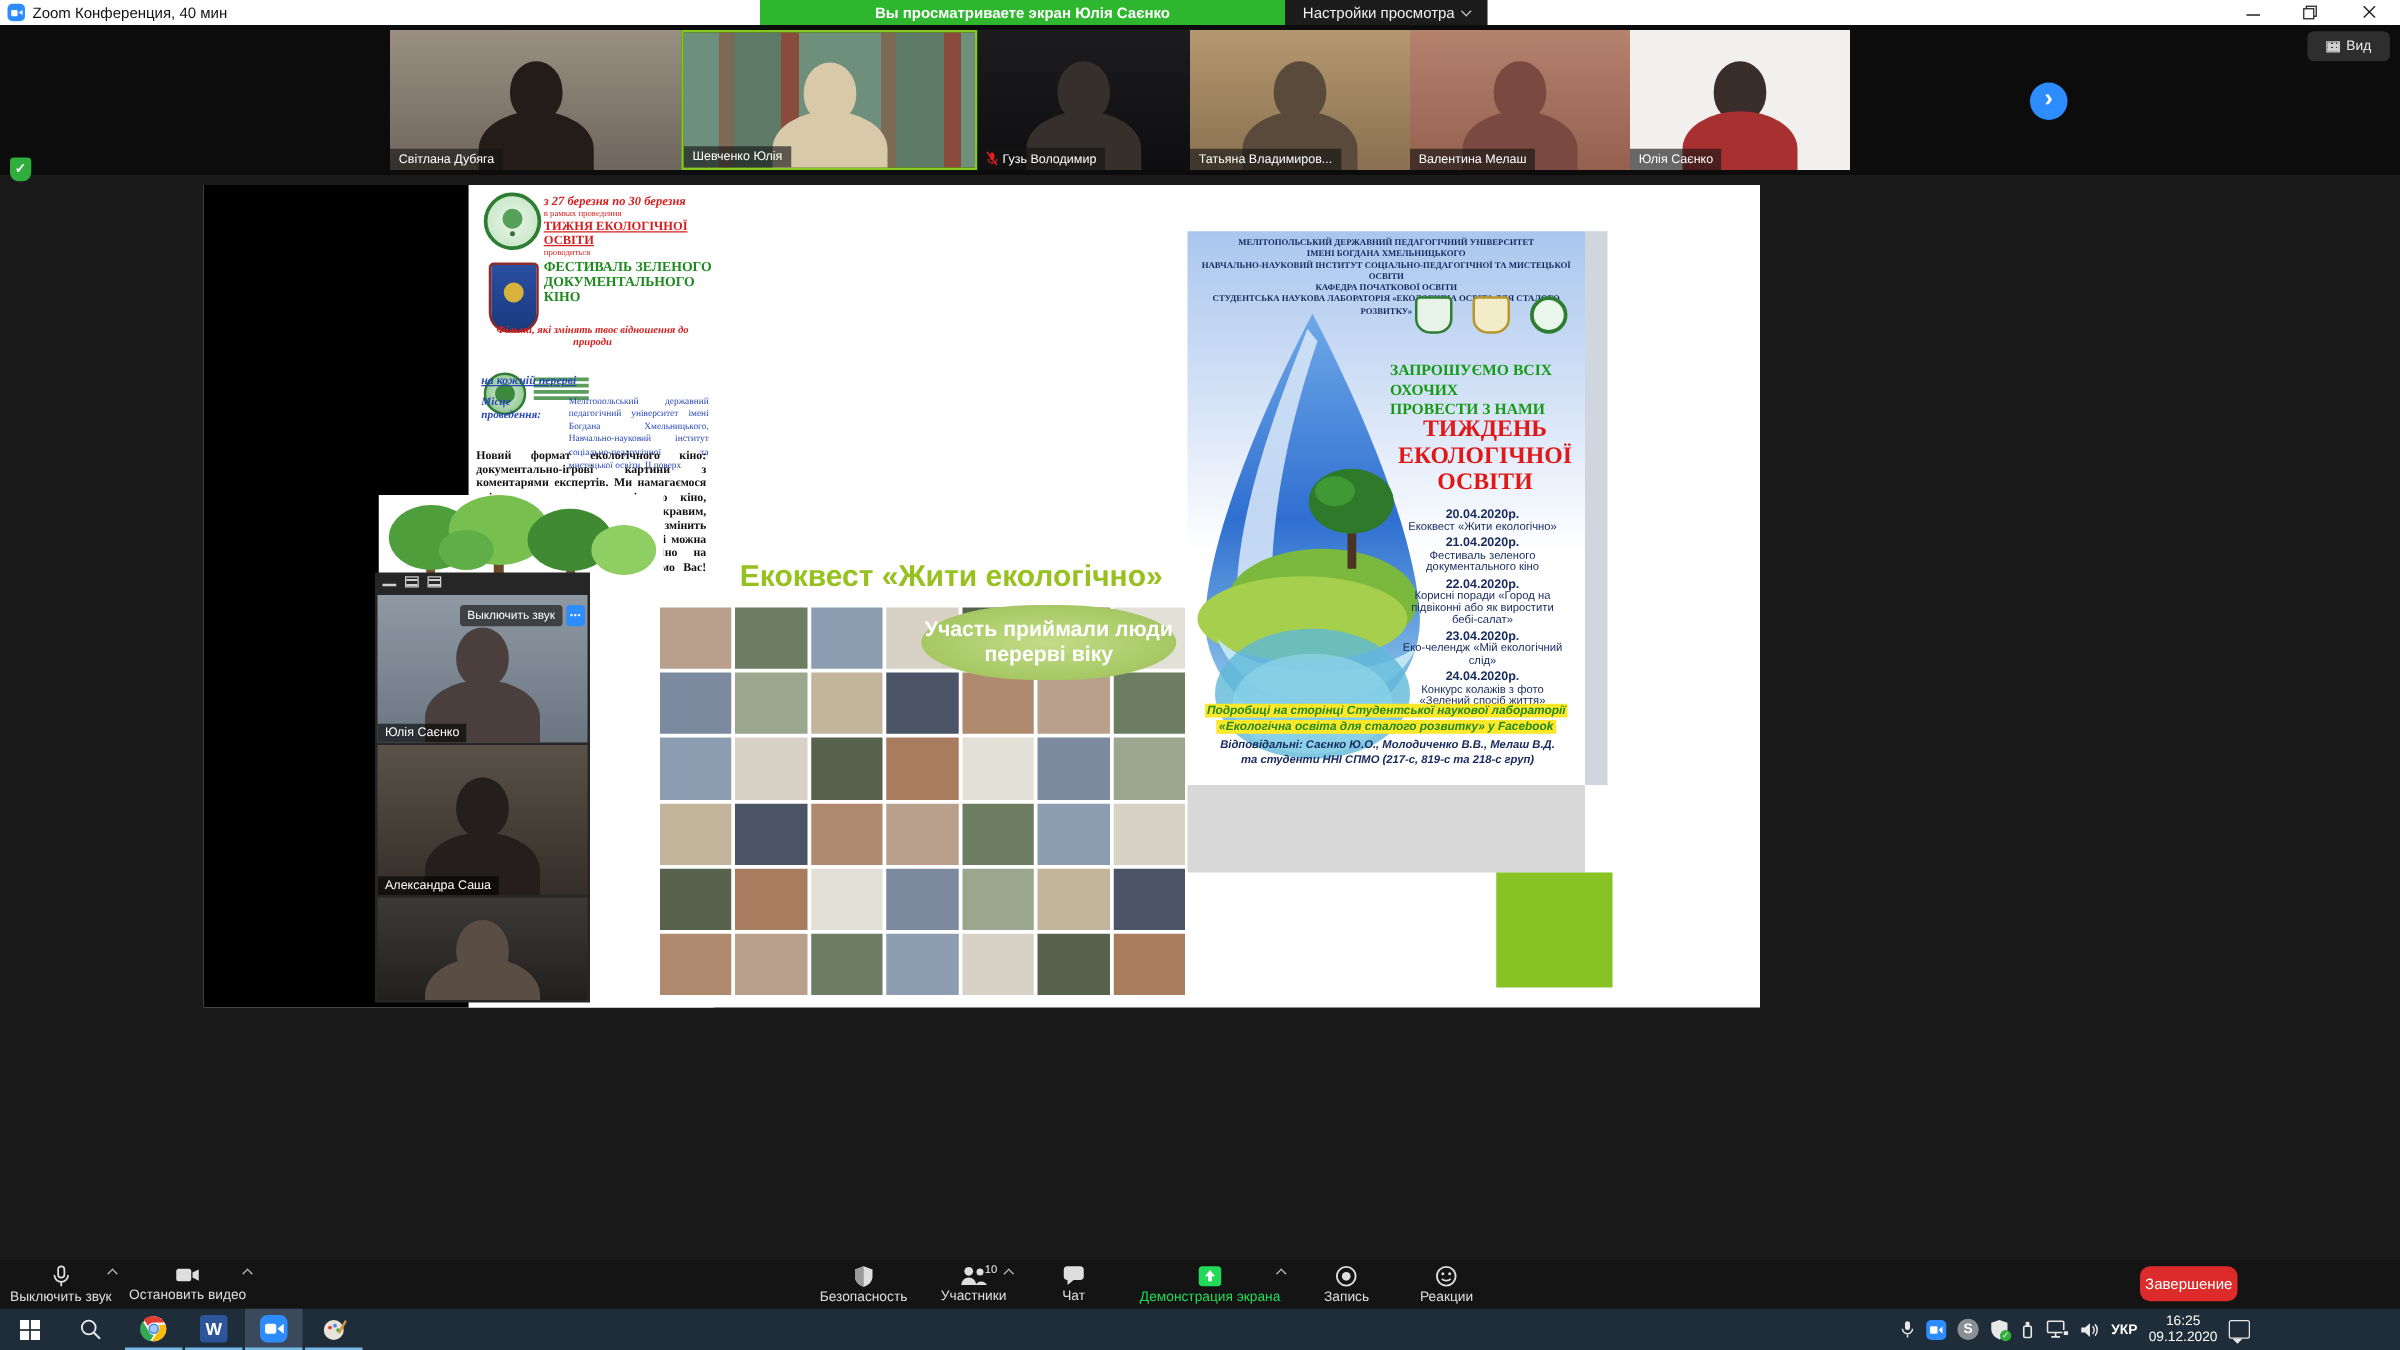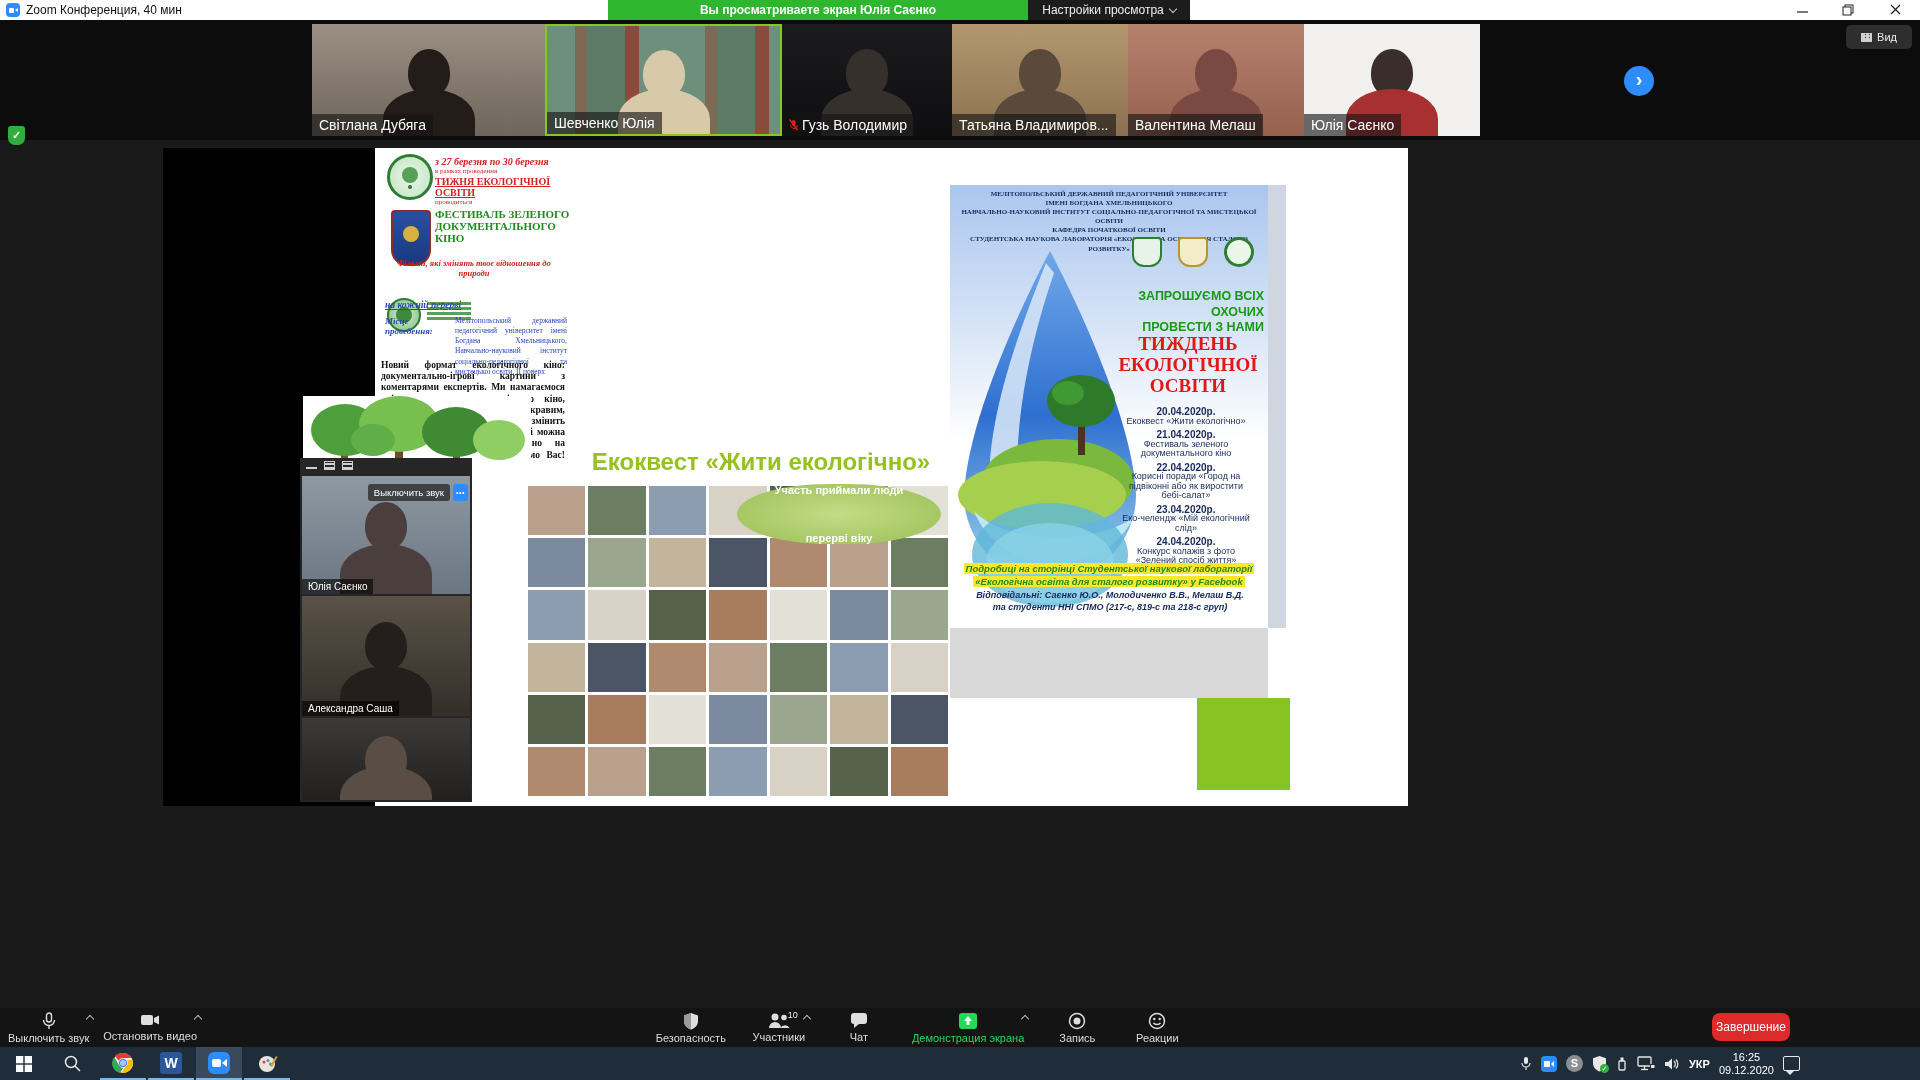--- a/index.html
+++ b/index.html
@@ -33,21 +33,21 @@
   .pt4 { left:952px; width:176px; background:linear-gradient(180deg,#b3986f,#8a7050); --silc:#5a4a3c; }
   .pt5 { left:1128px; width:176px; background:linear-gradient(180deg,#b5826e,#96604e); --silc:#7a4a42; }
   .pt6 { left:1304px; width:176px; background:#f2f0ee; --silc:#3a2e2c; }
   .sil { position:absolute; left:0; top:0; width:100%; height:100%; }
   .sil::before { content:""; position:absolute; left:50%; top:22%; width:42px; height:48px; margin-left:-21px;
                  border-radius:50% 50% 46% 46%; background:var(--silc); }
   .sil::after { content:""; position:absolute; left:50%; top:58%; width:92px; height:60px; margin-left:-46px;
                 border-radius:50% 50% 0 0; background:var(--silc); }
   .pt6 .sil::after { background:#a83030; }
   .pname { position:absolute; left:0; bottom:0; background:rgba(20,20,20,.62); color:#fff;
-           font-size:14px; padding:3px 7px; display:flex; align-items:center; gap:4px; }
+           font-size:10px; padding:3px 7px; display:flex; align-items:center; gap:4px; }
   .view-btn { position:absolute; left:1846px; top:5px; width:66px; height:24px; background:#2e2e2e; border-radius:5px;
               color:#eee; font-size:11px; display:flex; align-items:center; justify-content:center; gap:5px; }
   .gridicon { display:inline-block; width:11px; height:9px;
               background:linear-gradient(#cfcfcf,#cfcfcf); 
               -webkit-mask:none; border:1px solid #cfcfcf; background:
               repeating-linear-gradient(90deg,#cfcfcf 0 3px,transparent 3px 4px),
               repeating-linear-gradient(0deg,#cfcfcf 0 2.5px,transparent 2.5px 3.5px); }
   .next-arrow { position:absolute; left:1624px; top:46px; width:30px; height:30px; border-radius:50%;
                 background:#2d8cff; color:#fff; font-size:20px; font-weight:bold; text-align:center; line-height:27px; }
   .shield-check { position:absolute; left:8px; top:126px; width:17px; height:19px; z-index:25;
@@ -98,38 +98,38 @@
             color:#4c6420; }
   .ecoquest { position:absolute; left:408px; top:300px; width:380px; text-align:center;
               font-size:24px; font-weight:bold; color:#97c11f;
               text-shadow:0 0 3px #fff, 0 0 3px #fff; }
   .collage { position:absolute; left:365px; top:338px; width:420px; height:310px;
              display:grid; grid-template-columns:repeat(7,1fr); grid-auto-rows:1fr; gap:3px; }
   .collage .cell { width:100%; height:100%; }
   .bubble { border-radius:50%/55%; display:flex; flex-direction:column; justify-content:center;
             text-align:center; }
   .bubble-right { position:absolute; left:574px; top:336px; width:204px; height:60px;
-            background:radial-gradient(#c3dc87,#9abf55); color:#fff; font-size:11px; font-weight:bold; z-index:3;justify-content:space-between;}
+            background:radial-gradient(#c3dc87,#9abf55); color:#fff; font-size:17px; font-weight:bold; z-index:3;}
   .bubble-bottom { position:absolute; left:410px; top:594px; width:164px; height:64px;
             background:radial-gradient(#dcecb2,#b9d57e); color:#3f7d1e; font-size:12px; font-weight:bold;
             font-style:italic; z-index:3; }
 
   
   .rposter { position:absolute; left:787px; top:37px; width:318px; height:443px;
              background:linear-gradient(180deg,#aac6ee 0%,#d7e4f7 32%,#ffffff 58%); overflow:hidden; }
   .rp-header { position:absolute; left:4px; top:5px; width:310px; text-align:center;
                color:#16295e; font-size:7px; font-weight:bold; line-height:1.3;
                font-family:"Liberation Serif", serif; }
   .rp-embrow { position:absolute; right:14px; top:52px; display:flex; gap:16px; }
   .rp-emb { width:30px; height:30px; }
   .rp-emb.e1 { border:2px solid #2e7d32; border-radius:4px 4px 12px 12px; background:#e7f3e7; }
   .rp-emb.e2 { border:2px solid #b8962c; border-radius:4px 4px 12px 12px; background:#f3ecc9; }
   .rp-emb.e3 { border:3px solid #2e7d32; border-radius:50%; background:#eaf6ea; }
-  .rp-invite { position:absolute; left:162px; top:104px; width:152px; text-align:right;
-               color:#169a16; font-size:12.5px; font-weight:bold; line-height:1.25; }
+  .rp-invite { position:absolute; left:162px; top:104px; width:152px; text-align:left;
+               color:#169a16; font-size:12.5px; font-weight:bold; line-height:1.25;font-family:Liberation Serif, serif; }
   .rp-week { position:absolute; left:162px; top:148px; width:152px; text-align:center;
              color:#e01818; font-size:19px; font-weight:bold; line-height:21px;
              font-family:"Liberation Serif", serif; }
   .rp-sched { position:absolute; left:158px; top:218px; width:156px; text-align:center;
               color:#16295e; line-height:9.5px; }
   .rp-sched .sdate { font-size:10px; font-weight:bold; display:block; margin-top:4px; }
   .rp-sched .sline { font-size:9px; display:block; }
   .rp-fb { position:absolute; left:2px; top:376px; width:314px; text-align:center; line-height:11px; }
   .rp-fb span { display:inline-block; background:#ffe829; color:#1f8a1f; font-size:9.5px;
                 font-weight:bold; font-style:italic; padding:0 2px; }

